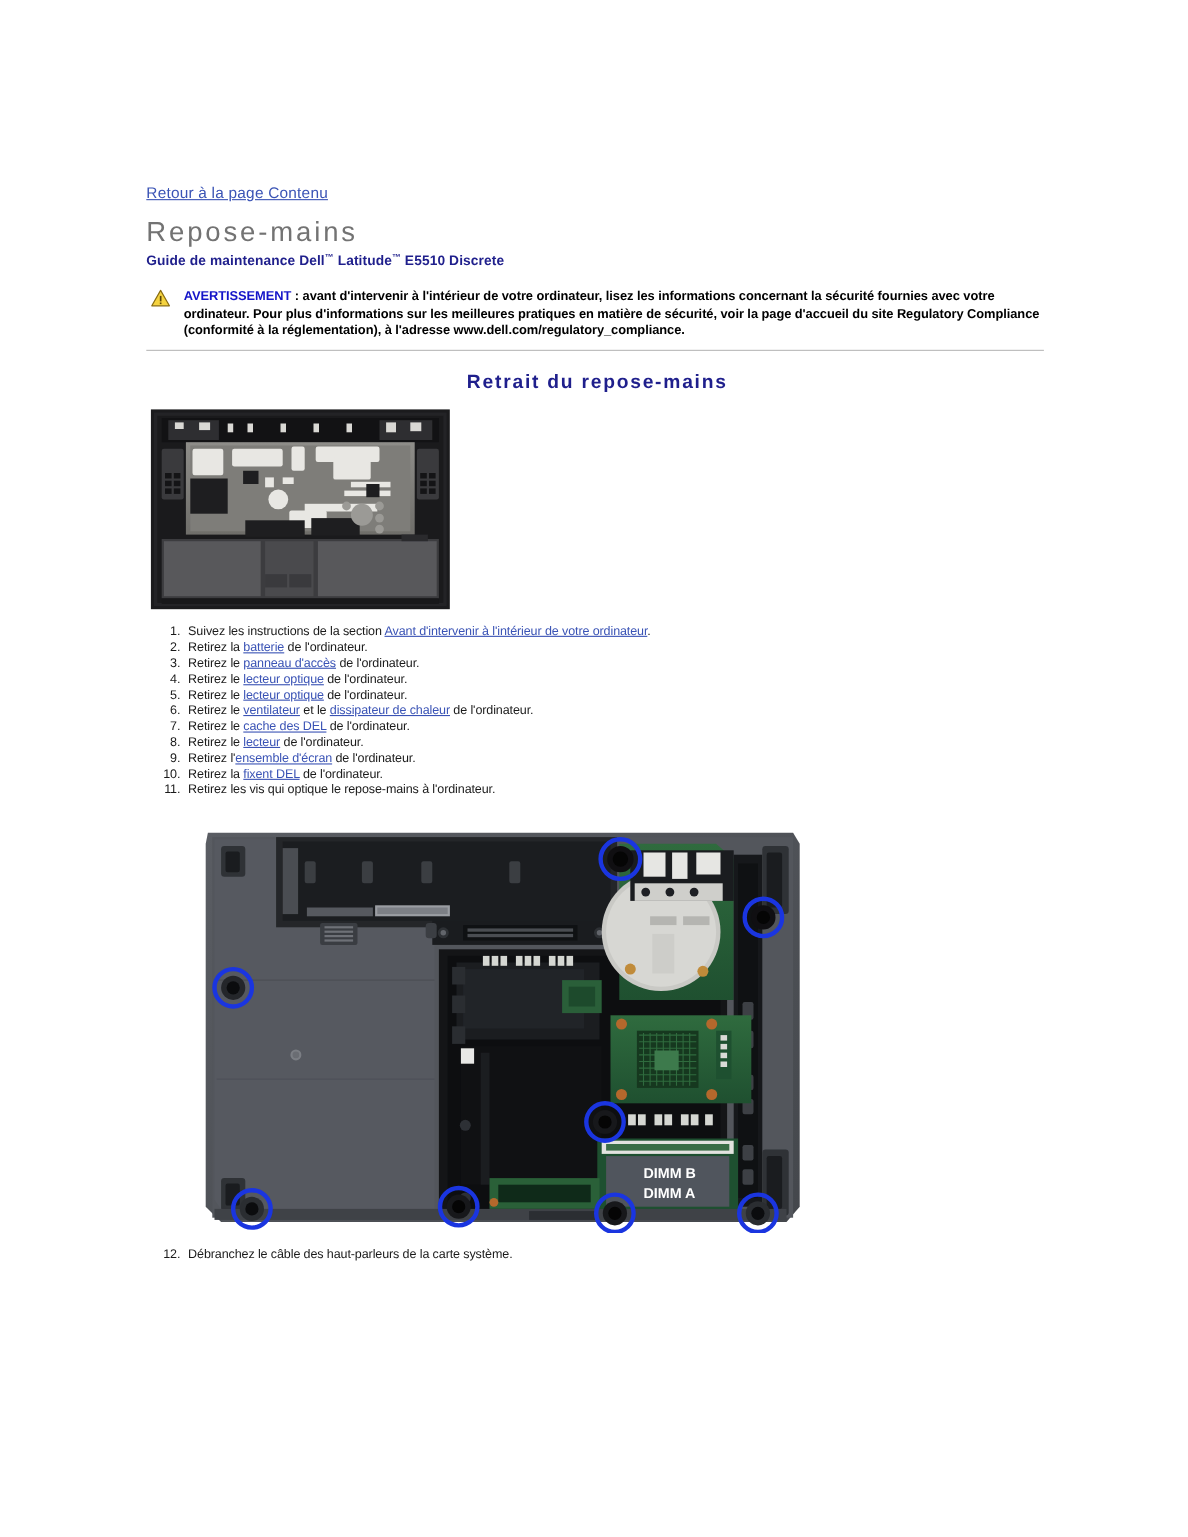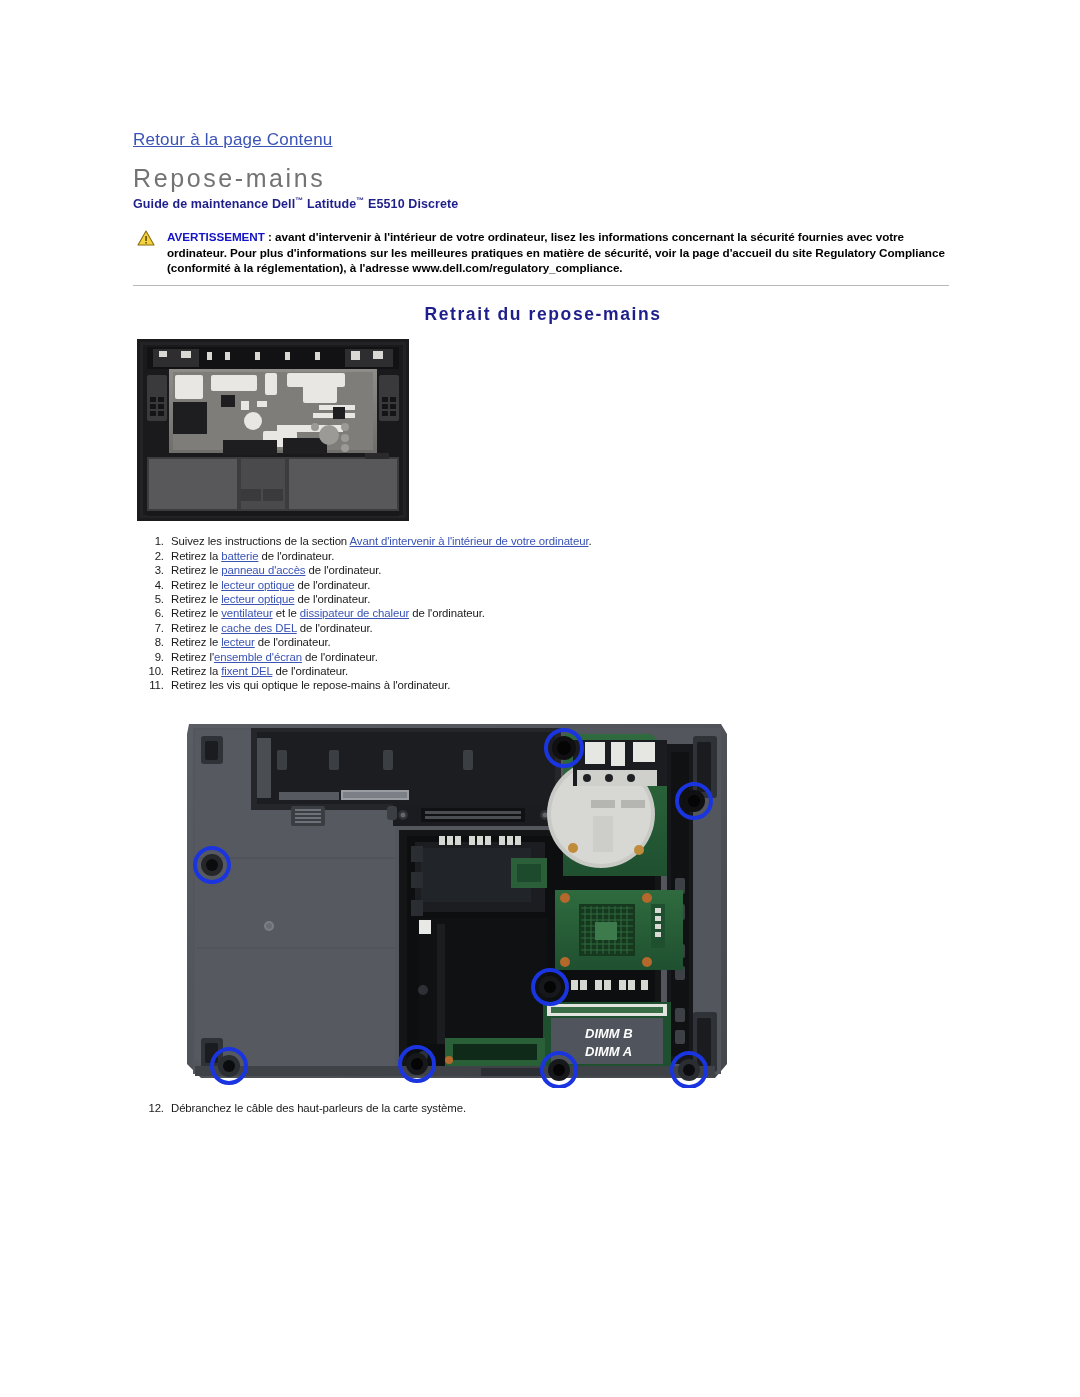--- a/index.html
+++ b/index.html
@@ -26,26 +26,27 @@
     left: 133px;
     top: 130px;
     width: 820px;
   }
   a.link, .link {
     color: #3a53b5;
     text-decoration: underline;
     cursor: pointer;
   }
   .toplink {
-    font-size: 17px;
+    font-size: 14px;
     color: #3a53b5;
     text-decoration: underline;
     letter-spacing: 0.2px;
     display: inline-block;
     margin-bottom: 14px;
+    margin-top: 37px;
   }
   h1.doc-title {
     font-size: 25px;
     font-weight: normal;
     color: #737373;
     letter-spacing: 2.6px;
     margin: 0 0 3px 0;
     font-family: "Liberation Sans", sans-serif;
   }
   .subtitle {
@@ -102,21 +103,21 @@
     margin: 14px 0 0 0;
     padding: 0 0 0 34px;
     font-size: 11.4px;
     line-height: 13.4px;
     color: #1a1a1a;
     letter-spacing: -0.1px;
   }
   ol.steps li { margin: 0; padding: 0 0 1px 4px; }
   ol.steps.second { counter-reset: none; margin-top: 14px; }
   .fig1 { margin: 2px 0 0 4px; }
-  .fig2 { margin: 14px 0 0 48px; font-style: italic; }
+  .fig2 { margin: 14px 0 0 48px; }
   svg { display: block; }
 </style>
 </head>
 <body>
 
 <div class="page">
   <div class="content">
 
     <a class="toplink">Retour à la page Contenu</a>
 

